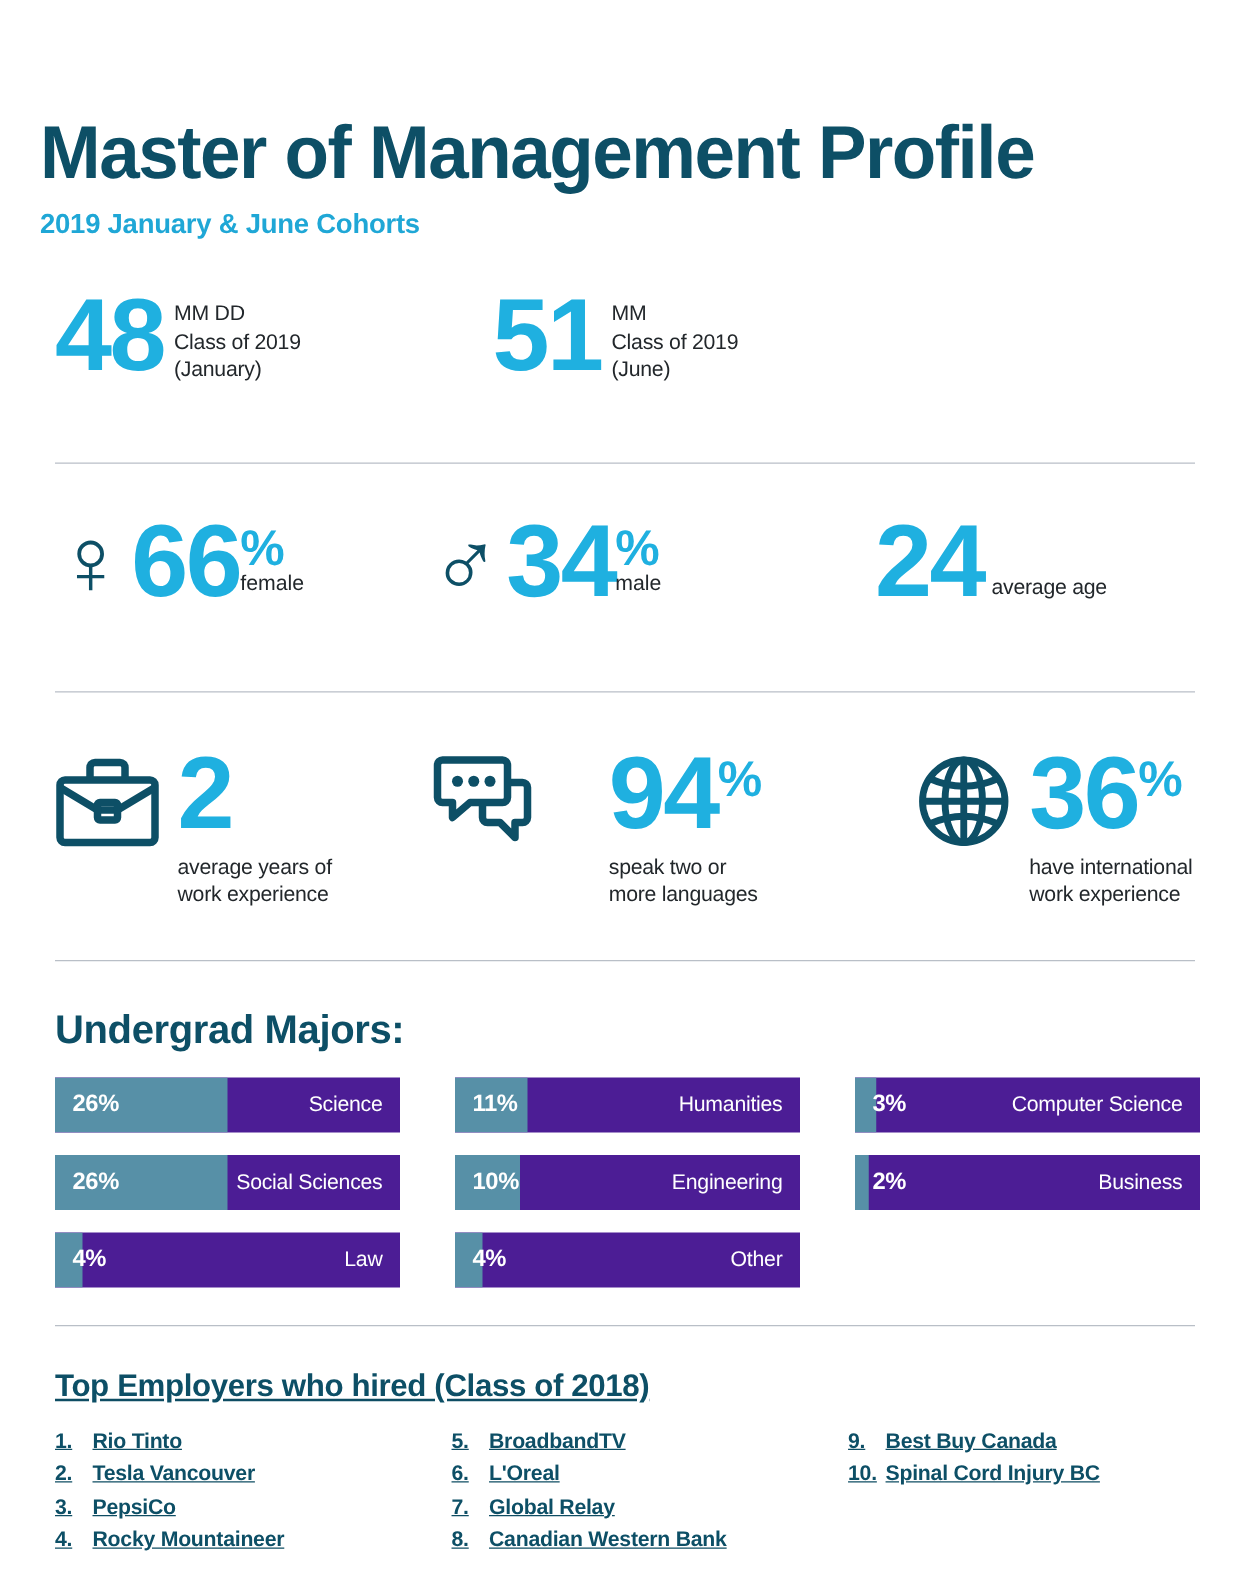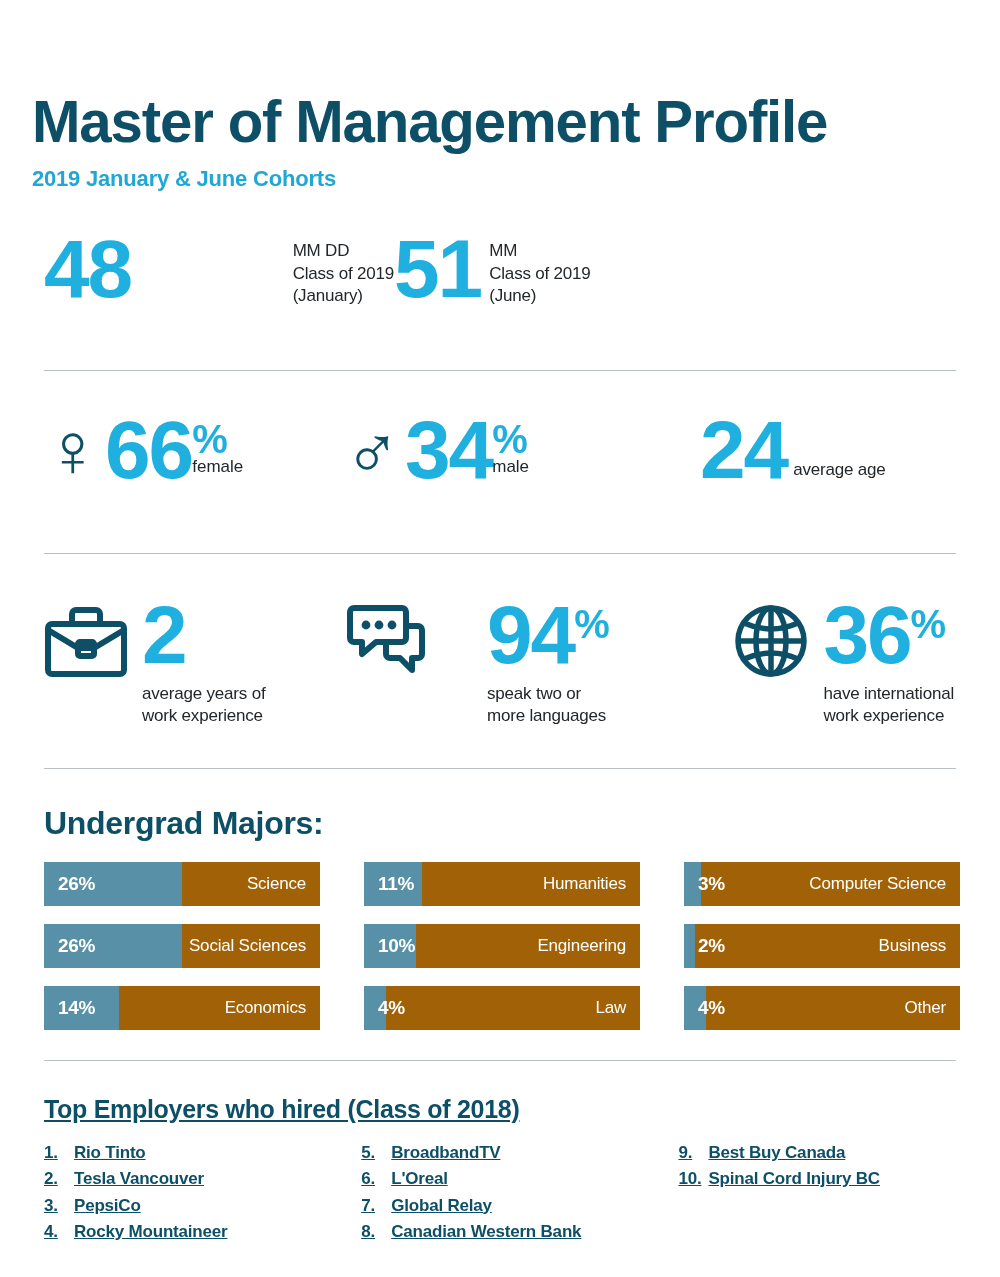--- a/index.html
+++ b/index.html
@@ -81,21 +81,21 @@
     color: #22272b;
     line-height: 1.32;
     letter-spacing: -0.2px;
   }
   .cap-baseline { align-self: flex-end; padding-bottom: 4px; margin-left: 6px; }
   .cap-top { margin-left: 8px; margin-top: 6px; }
 
   
   .row1 { margin-top: 42px; height: 108px; }
   .row1 .c1 { width: 336px; }
-  .row1 .c2 { width: 350px; justify-content: space-between; }
+  .row1 .c2 { width: 350px; }
   .row1 .c3 { width: 226px; }
 
   
   .row2 { margin-top: 44px; height: 112px; }
   .row2 .c1 { width: 300px; }
   .row2 .c2 { width: 356px; }
   .row2 .c3 { width: 256px; }
   .gender-glyph {
     color: #0d4f66;
     font-size: 76px;
@@ -136,21 +136,21 @@
   }
   .bars-grid {
     display: grid;
     grid-template-columns: 276px 276px 276px;
     column-gap: 44px;
     row-gap: 18px;
   }
   .bar {
     position: relative;
     height: 44px;
-    background: #a16207;
+    background: #4c1d95;
     overflow: hidden;
     display: flex;
     align-items: center;
   }
   .bar-fill {
     position: absolute;
     left: 0; top: 0; bottom: 0;
     background: #5790a7;
   }
   .bar-pct {
@@ -373,25 +373,20 @@
         <div class="bar-pct">10%</div>
         <div class="bar-label">Engineering</div>
       </div>
       <div class="bar">
         <div class="bar-fill" style="width: 4%;"></div>
         <div class="bar-pct">2%</div>
         <div class="bar-label">Business</div>
       </div>
 
       <div class="bar">
-        <div class="bar-fill" style="width: 27%;"></div>
-        <div class="bar-pct">14%</div>
-        <div class="bar-label">Economics</div>
-      </div>
-      <div class="bar">
         <div class="bar-fill" style="width: 8%;"></div>
         <div class="bar-pct">4%</div>
         <div class="bar-label">Law</div>
       </div>
       <div class="bar">
         <div class="bar-fill" style="width: 8%;"></div>
         <div class="bar-pct">4%</div>
         <div class="bar-label">Other</div>
       </div>
 

